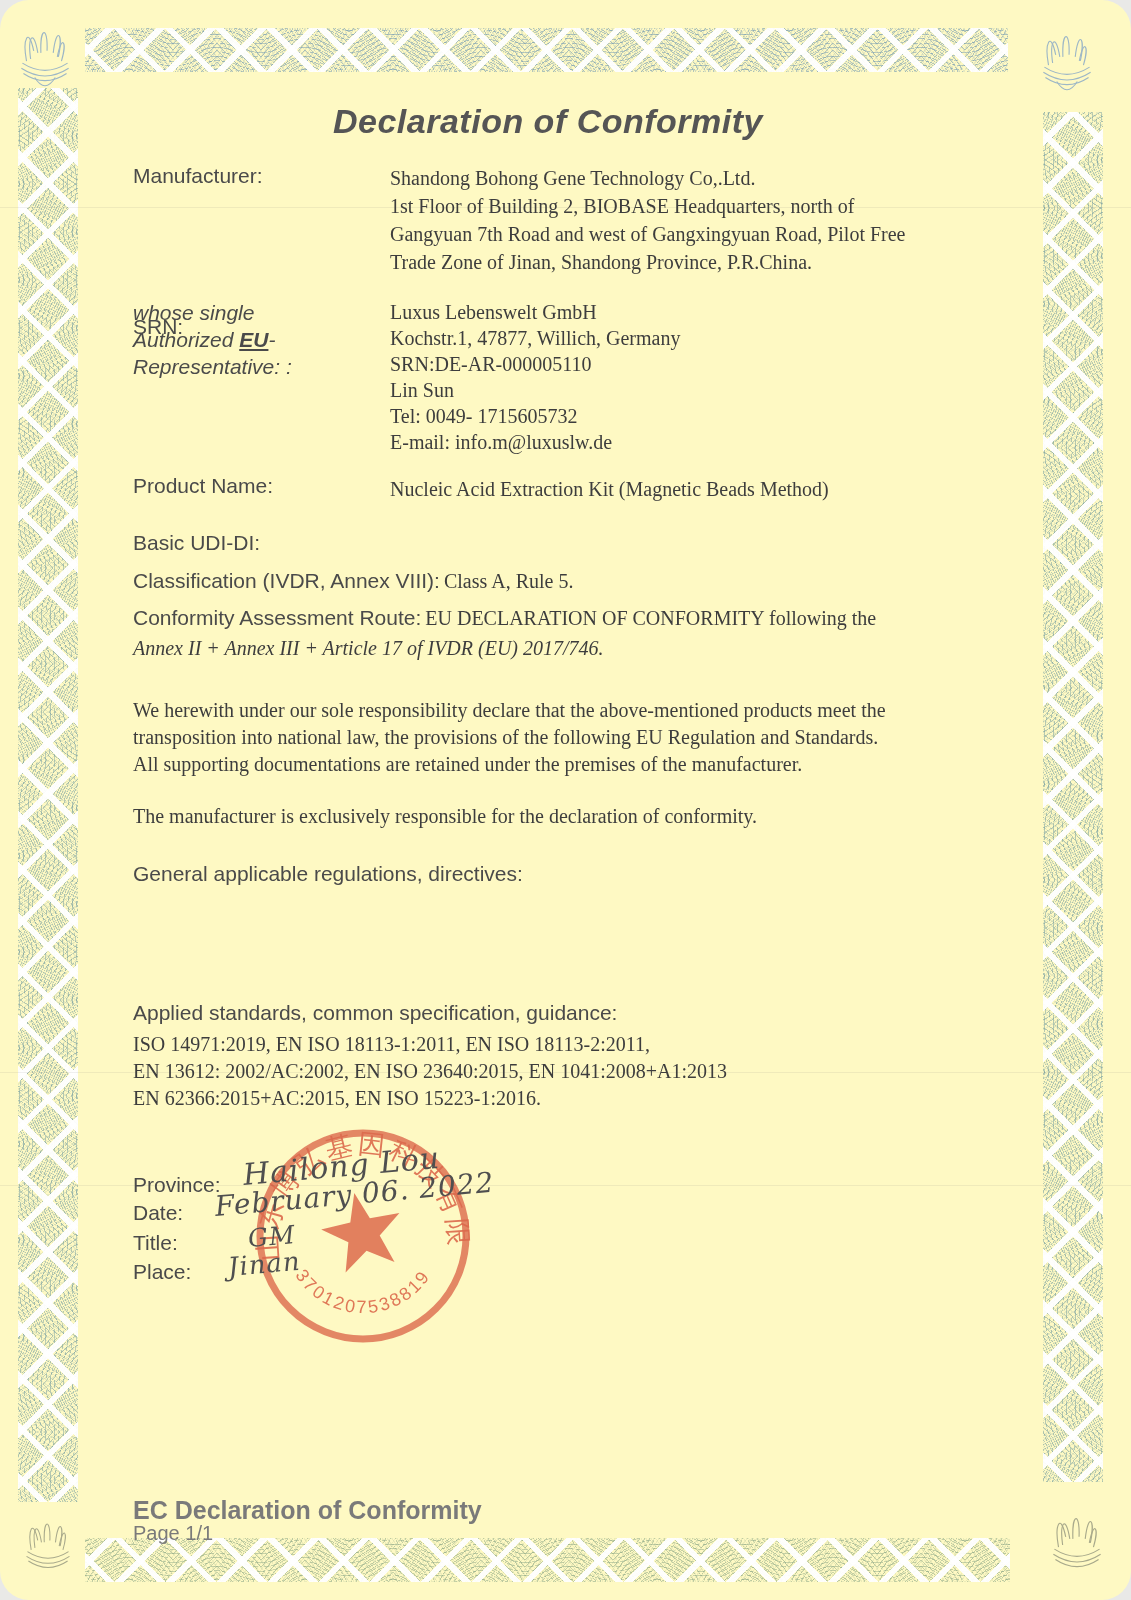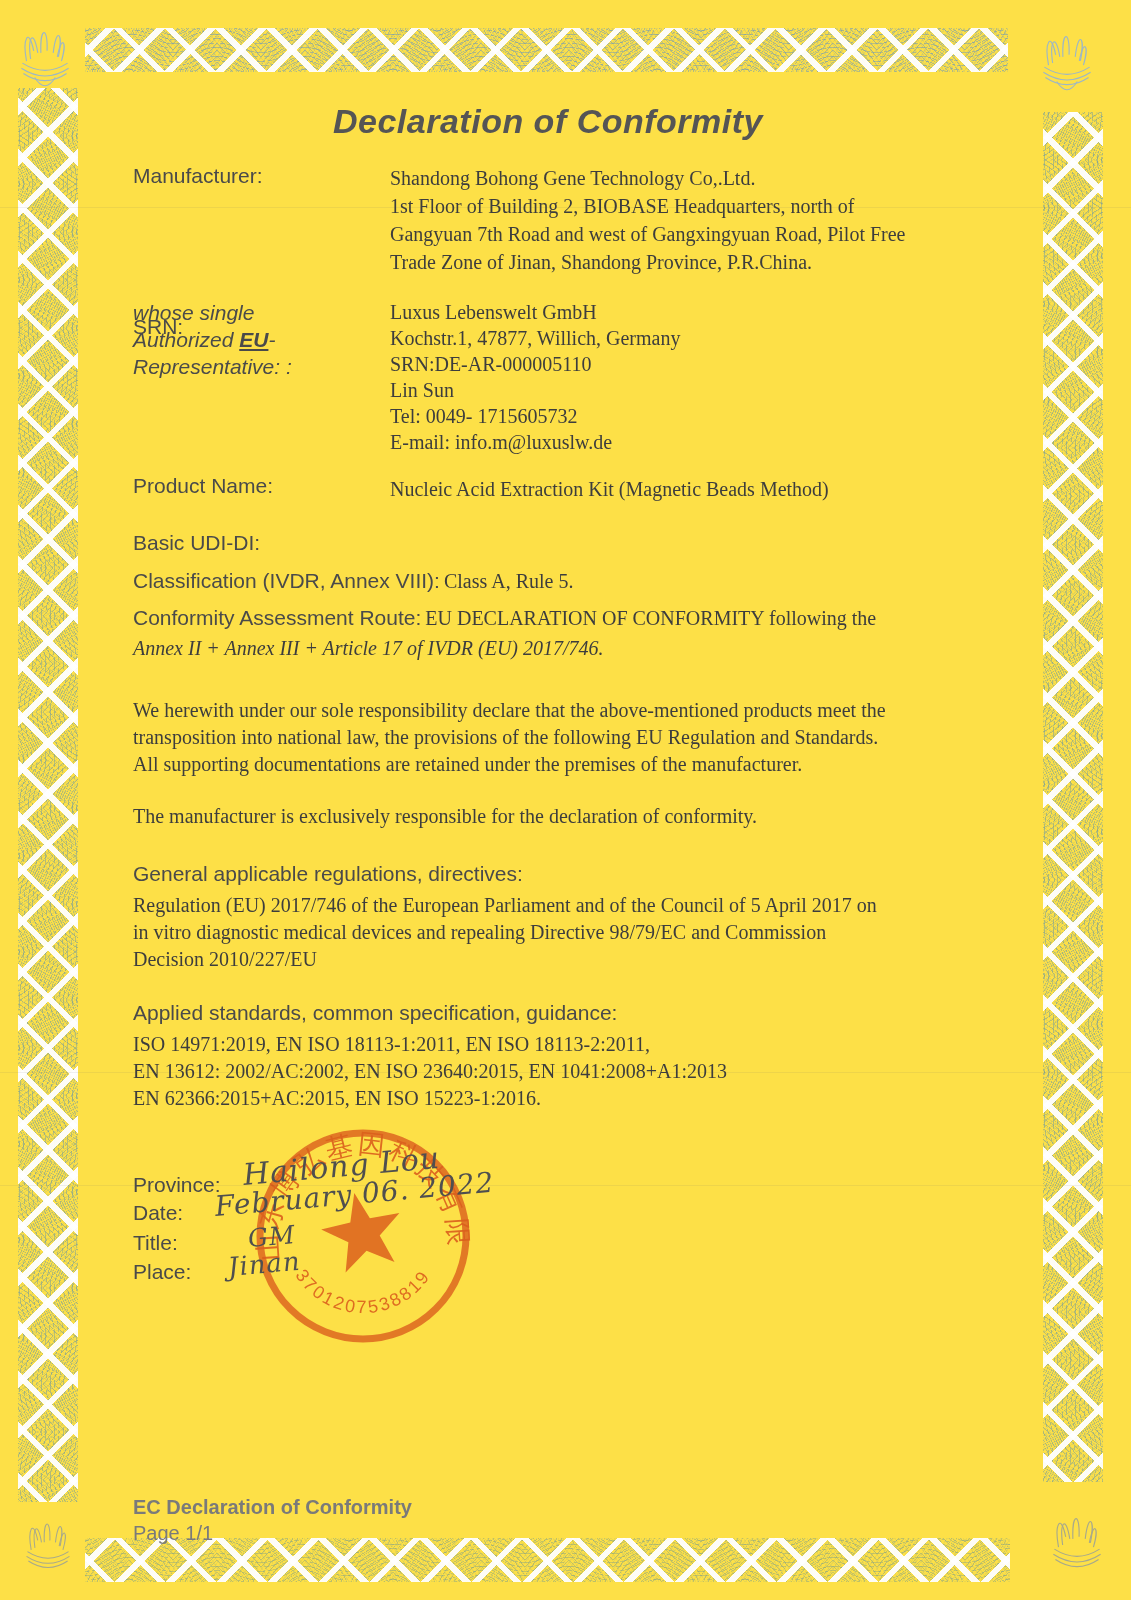--- a/index.html
+++ b/index.html
@@ -1,17 +1,17 @@
 <!DOCTYPE html>
 <html><head>
 <meta charset="utf-8">
 <style>
   html,body{margin:0;padding:0;background:#e9e9e7;}
-  #page{position:relative;width:1131px;height:1600px;margin:0 auto;background:#fde047;
-        font-family:"Liberation Serif",serif;color:#3d3d3d;overflow:hidden;}
+  #page{position:relative;width:1131px;height:1600px;margin:0 auto;background:#fef9c3;
+        font-family:"Liberation Serif",serif;color:#3d3d3d;overflow:hidden;border-radius:29px;}
 
   
   .band{position:absolute;}
   .g-h-blue{
     background-image:
       repeating-radial-gradient(circle at 50% 135%, rgba(118,156,178,.55) 0 .7px, rgba(255,255,255,0) .7px 4.4px),
       repeating-radial-gradient(circle at 50% -35%, rgba(118,156,178,.5) 0 .7px, rgba(255,255,255,0) .7px 4.4px),
       repeating-linear-gradient(55deg, rgba(118,156,178,.18) 0 1px, transparent 1px 4px),
       repeating-linear-gradient(-55deg, rgba(118,156,178,.18) 0 1px, transparent 1px 4px);
     background-size:88px 100%,88px 100%,auto,auto;
@@ -56,21 +56,21 @@
          font-size:34px;color:#555;letter-spacing:.5px;}
   .label{font-size:21px;}
   .val{font-size:20px;line-height:26px;}
   .heading{font-size:21px;}
   .body-text{font-size:20px;line-height:27px;}
   .italic-label{font-style:italic;}
   .hand{font-family:"DejaVu Serif",serif;font-style:italic;color:#4f4f4f;
         transform:rotate(-5deg);transform-origin:left center;letter-spacing:1px;z-index:3;}
   .scanline{position:absolute;left:0;width:100%;height:1px;background:rgba(110,110,110,.10);}
   #stamp{left:247px;top:1120px;z-index:2;mix-blend-mode:multiply;opacity:.9;}
-  .footer-bold{font-weight:bold;color:#7a7a7a;font-size:20px;}
+  .footer-bold{font-weight:bold;color:#7a7a7a;font-size:25px;}
   .footer-reg{color:#7a7a7a;font-size:20px;}
 </style>
 </head>
 <body>
 
 <div id="page">
 
   <div class="band g-h-blue" style="left:85px;top:28px;width:923px;height:44px;"></div>
   <div class="band g-h-green" style="left:85px;top:1538px;width:925px;height:44px;"></div>
   <div class="band g-v-teal" style="left:18px;top:88px;width:60px;height:1414px;"></div>
@@ -165,23 +165,20 @@
     <span class="serif val">EU DECLARATION OF CONFORMITY following the</span>
   </div>
   <div class="abs serif val" style="left:133px;top:635px;font-style:italic;">Annex II + Annex III + Article 17 of IVDR (EU) 2017/746.</div>
 
   <div class="abs serif body-text lines" style="left:133px;top:697px;max-width:900px;">We herewith under our sole responsibility declare that the above-mentioned products meet the
 transposition into national law, the provisions of the following EU Regulation and Standards.
 All supporting documentations are retained under the premises of the manufacturer.</div>
   <div class="abs serif body-text" style="left:133px;top:803px;max-width:900px;">The manufacturer is exclusively responsible for the declaration of conformity.</div>
 
   <div class="abs sans heading" style="left:133px;top:862px;">General applicable regulations, directives:</div>
-  <div class="abs serif body-text lines" style="left:133px;top:892px;max-width:900px;">Regulation (EU) 2017/746 of the European Parliament and of the Council of 5 April 2017 on
-in vitro diagnostic medical devices and repealing Directive 98/79/EC and Commission
-Decision 2010/227/EU</div>
 
   <div class="abs sans heading" style="left:133px;top:1001px;">Applied standards, common specification, guidance:</div>
   <div class="abs serif body-text lines" style="left:133px;top:1031px;max-width:900px;">ISO 14971:2019, EN ISO 18113-1:2011, EN ISO 18113-2:2011,
 EN 13612: 2002/AC:2002, EN ISO 23640:2015, EN 1041:2008+A1:2013
 EN 62366:2015+AC:2015, EN ISO 15223-1:2016.</div>
 
   <div class="abs sans label" style="left:133px;top:1173px;z-index:3;">Province:</div>
   <div class="abs sans label" style="left:133px;top:1201px;z-index:3;">Date:</div>
   <div class="abs sans label" style="left:133px;top:1231px;z-index:3;">Title:</div>
   <div class="abs sans label" style="left:133px;top:1260px;z-index:3;">Place:</div>

